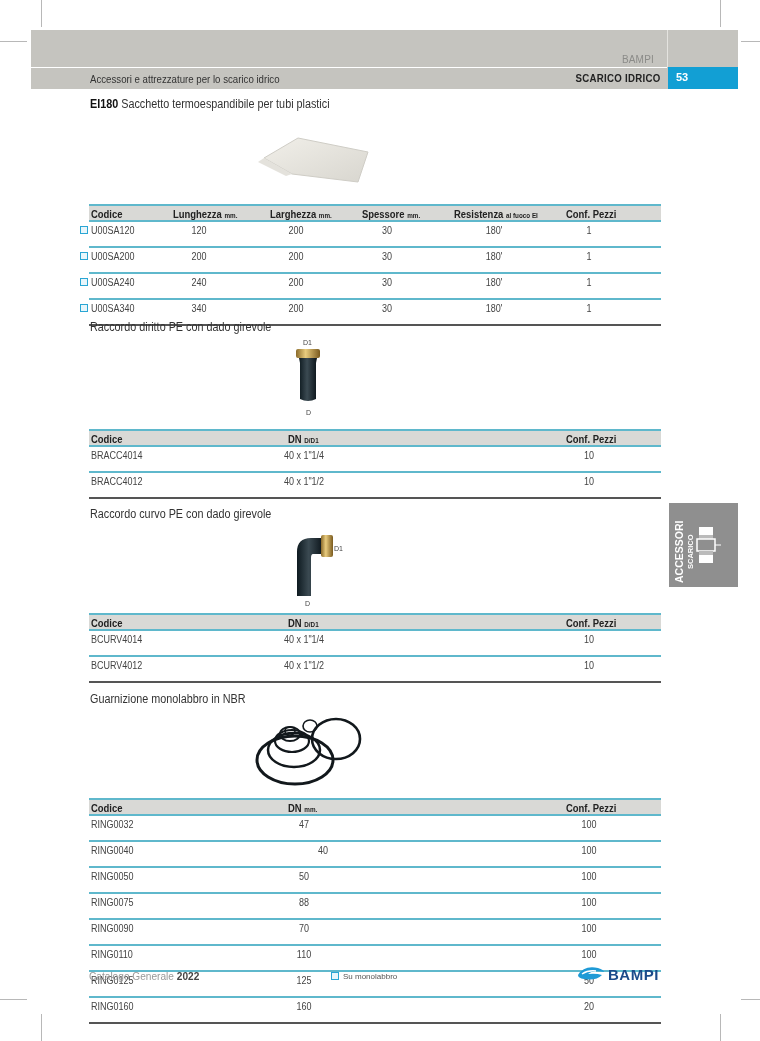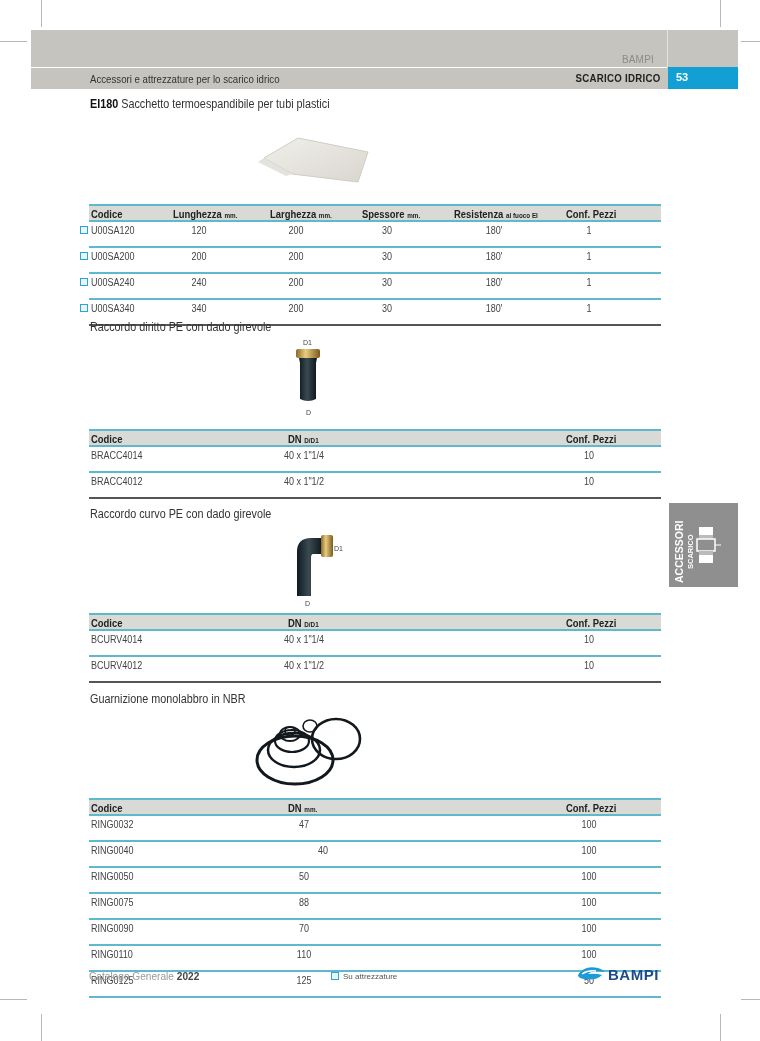--- a/index.html
+++ b/index.html
@@ -254,25 +254,30 @@
   <div class="tr">
     <span class="cell c-l" style="left:2px;">RING0110</span>
     <span class="cell c-c" style="left:215px;">110</span>
     <span class="cell c-c" style="left:500px;">100</span>
   </div>
   <div class="tr">
     <span class="cell c-l" style="left:2px;">RING0125</span>
     <span class="cell c-c" style="left:215px;">125</span>
     <span class="cell c-c" style="left:500px;">50</span>
   </div>
+  <div class="tr last">
+    <span class="cell c-l" style="left:2px;">RING0160</span>
+    <span class="cell c-c" style="left:215px;">160</span>
+    <span class="cell c-c" style="left:500px;">20</span>
+  </div>
 </div>
 
 <div class="foot-cat">
   <span>Catalogo Generale</span> <b>2022</b>
 </div>
 <div class="foot-ord">
-  <span class="box"></span><span>Su attrezzature</span>
+  <span class="box"></span><span>Su monolabbro</span>
 </div>
 <svg class="logo" width="30" height="16" viewBox="0 0 30 16">
   <path d="M2 10 Q8 0 22 3 Q28 5 28 7 Q18 4 12 9 Q20 8 26 10 Q20 16 8 14 Q2 13 2 10 Z" fill="#1e9ad6"></path>
   <path d="M6 9 Q12 5 20 6" stroke="#fff" stroke-width="1.5" fill="none"></path>
 </svg>
 <div class="logo-text">BAMPI</div>
 
 </body></html>

